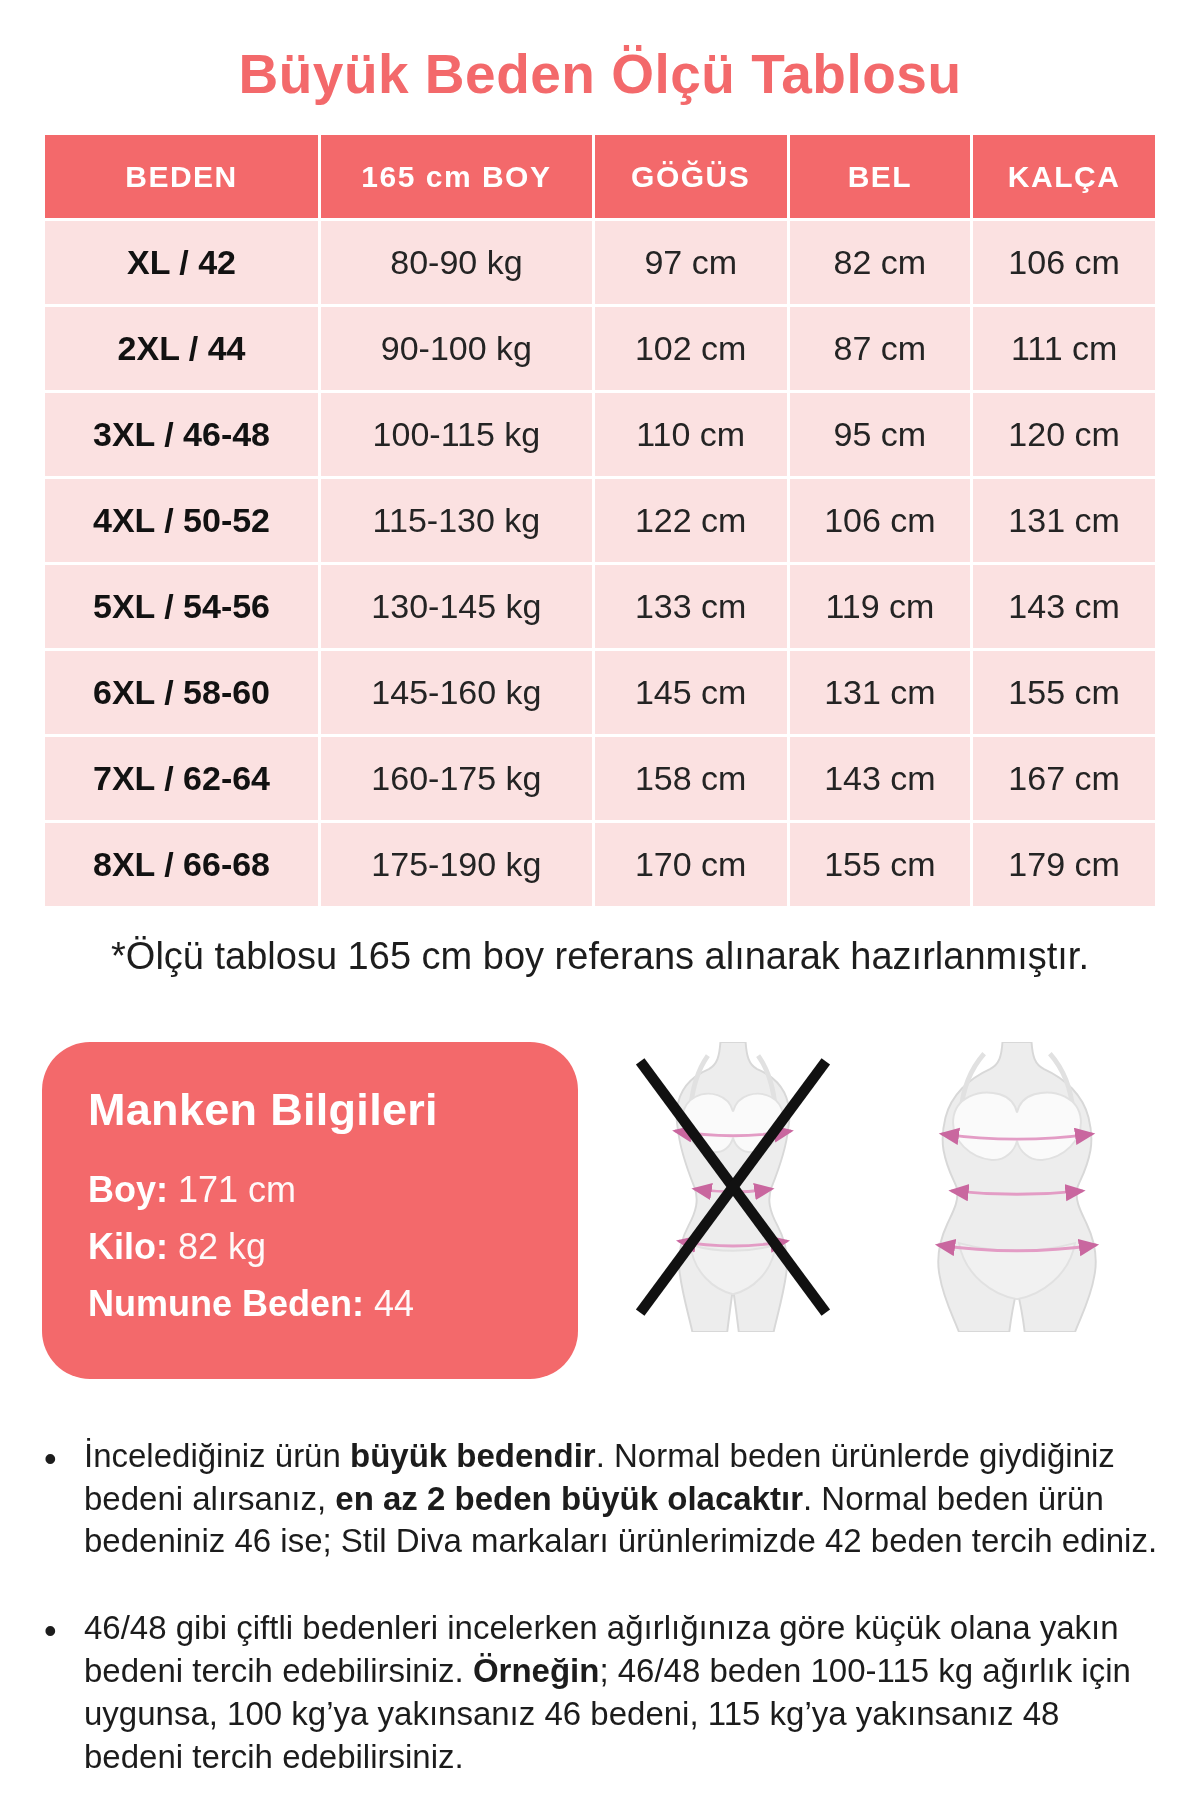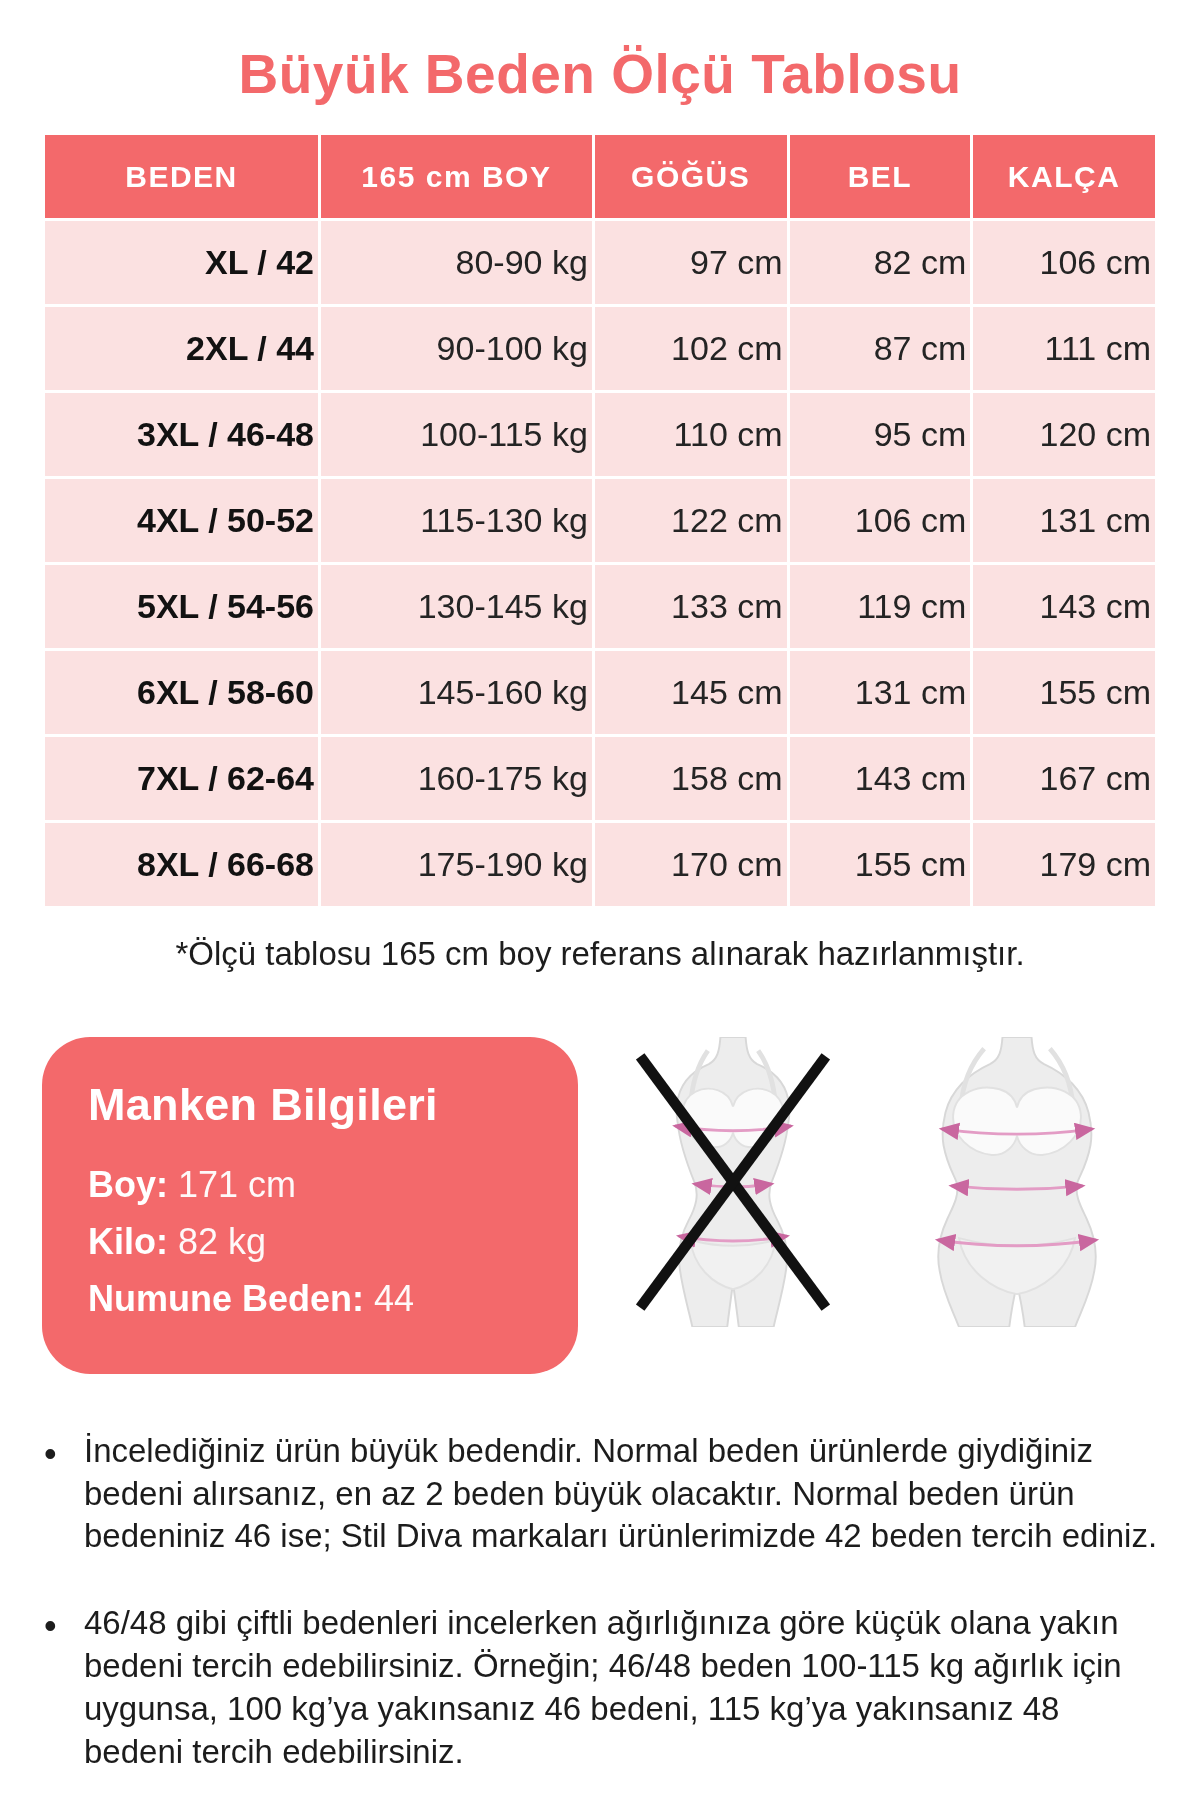--- a/index.html
+++ b/index.html
@@ -48,31 +48,30 @@
     font-size:30px;
     font-weight:700;
     letter-spacing:1.5px;
     height:86px;
   }
   .size-table td{
     background:var(--cell-bg);
     font-size:34px;
     color:#242424;
     height:86px;
-    text-align:right;
   }
   .size-table td.size-cell{
     font-weight:700;
     color:#121212;
   }
 
   p.footnote{
     margin:26px 0 0;
     text-align:center;
-    font-size:33px;
+    font-size:38px;
     color:#1d1d1d;
   }
 
   .info-row{
     display:flex;
     align-items:flex-start;
     margin:64px 42px 0;
     gap:26px;
   }
   .model-box{
@@ -124,21 +123,21 @@
     line-height:1.3;
     margin-bottom:44px;
     color:#1c1c1c;
   }
   .notes li::before{
     content:"\2022";
     position:absolute;
     left:4px;top:1px;
     font-size:36px;
   }
-  .notes b{font-weight:400;}
+  .notes b{font-weight:700;}
 </style>
 </head>
 <body>
 
 <div class="page">
 
   <h1 class="page-title">Büyük Beden Ölçü Tablosu</h1>
 
   <table class="size-table">
     <colgroup>

